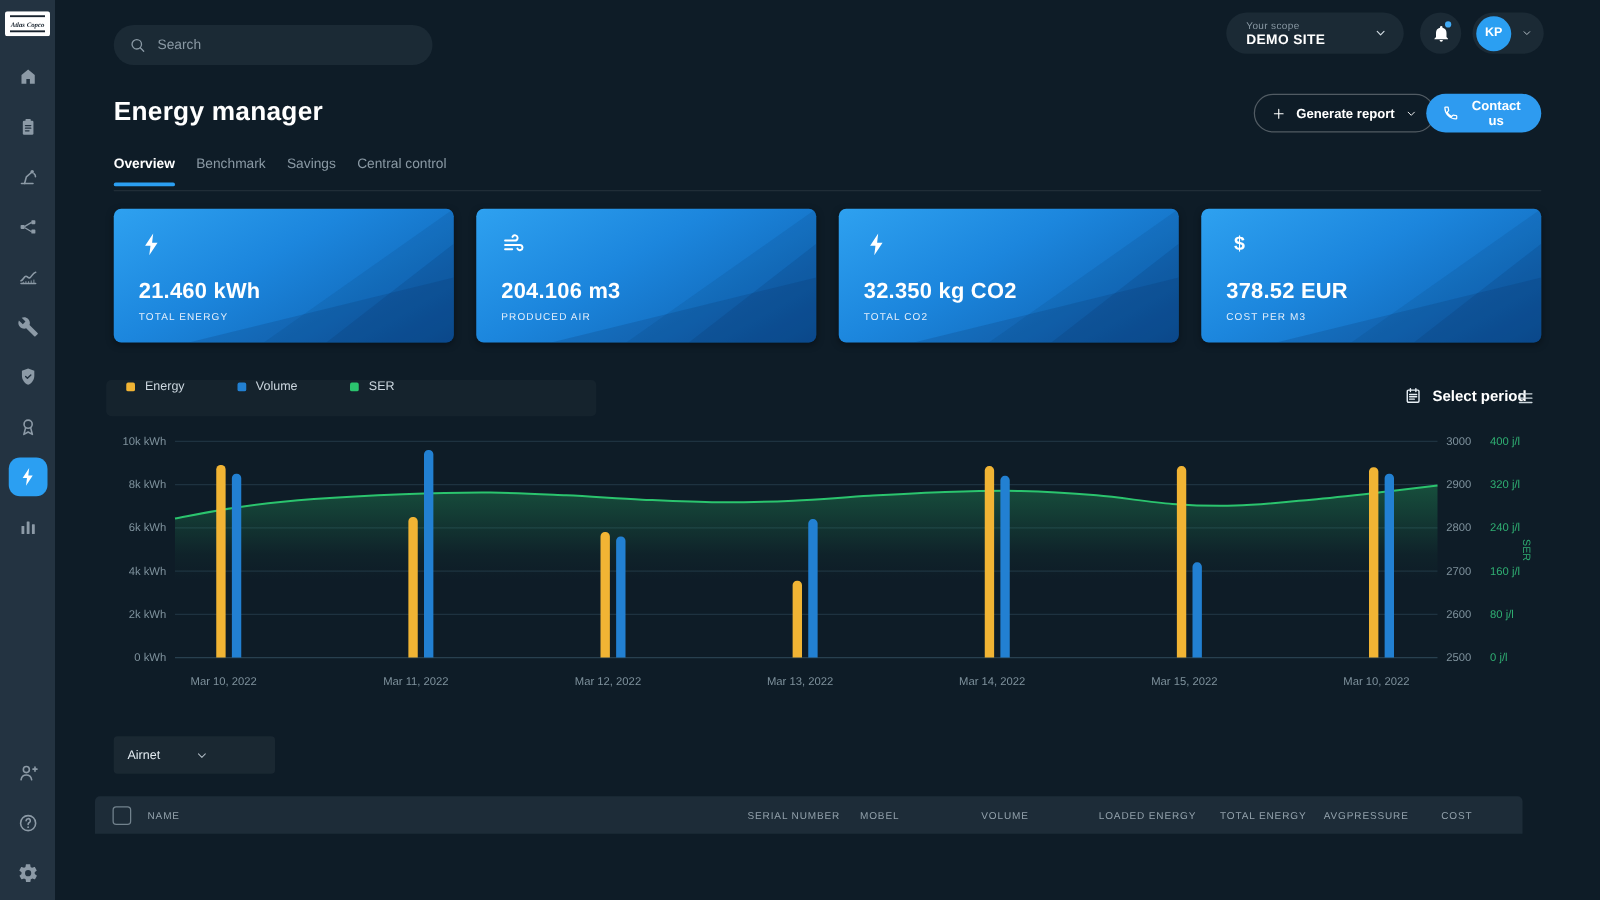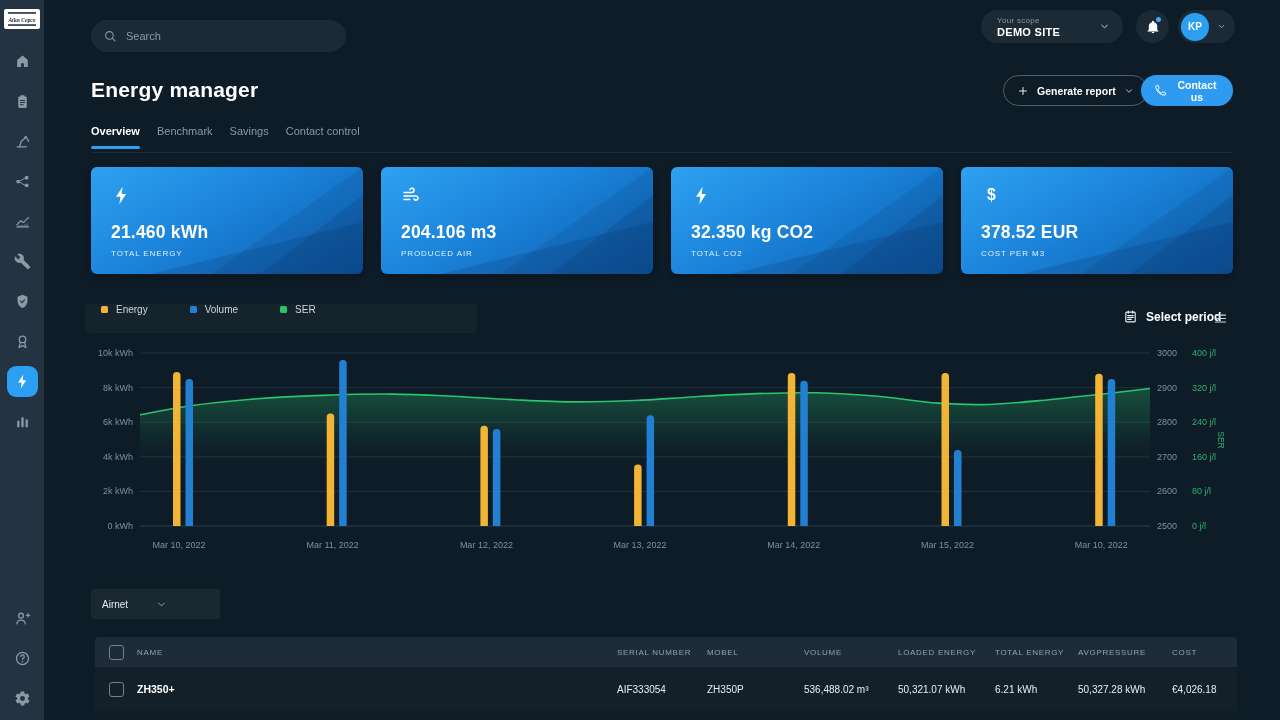--- a/index.html
+++ b/index.html
@@ -67,21 +67,21 @@
   #period .ic { width:15px; height:15px; color:#e8f0f6; }
   #period span { font-size:12px; font-weight:bold; }
   #chart-menu { position:absolute; left:1211px; top:311px; width:19px; height:15px; cursor:pointer; color:#cfd9e0; }
   #chart-menu .ic { width:19px; height:15px; }
   
   #chart { position:absolute; left:85px; top:345px; width:1150px; height:215px; }
   
   #airnet { position:absolute; left:91px; top:589px; width:129px; height:30px; background:#1a2832; border-radius:3px; display:flex; align-items:center; padding:0 11px; cursor:pointer; }
   #airnet span { font-size:10px; color:#e3ebf1; flex:1; }
   #airnet .ic { width:11px; height:11px; color:#aeb9c2; }
-  #table { position:absolute; left:95px; top:637px; width:1142px; }
+  #table { position:absolute; left:76px; top:637px; width:1142px; }
   .t-header { display:grid; grid-template-columns:42px 480px 90px 97px 94px 97px 83px 94px 1fr; height:30px; align-items:center; background:#1d2c38; border-radius:4px 4px 0 0; }
   .t-row { display:grid; grid-template-columns:42px 480px 90px 97px 94px 97px 83px 94px 1fr; height:44px; align-items:center; background:#132029; cursor:pointer; }
   .th { font-size:8px; letter-spacing:.7px; color:#93a2ac; }
   .td { font-size:10px; color:#e6edf2; }
   .td.name { font-weight:bold; font-size:10.5px; color:#fff; }
   .cb-wrap { display:flex; justify-content:center; }
   .checkbox { width:15px; height:15px; border:1.5px solid #72828d; border-radius:3px; background:transparent; cursor:pointer; }
 </style>
 </head>
 <body>
@@ -276,21 +276,21 @@
           <path d="M6.8 10.6a15 15 0 0 0 6.6 6.6l2.1-2.1c.3-.3.7-.4 1-.2 1.1.4 2.3.6 3.5.6.6 0 1 .4 1 1v3c0 .6-.4 1-1 1C11 20.5 3.5 13 3.5 4c0-.6.4-1 1-1h3c.6 0 1 .4 1 1 0 1.2.2 2.4.6 3.5.1.3 0 .7-.2 1z"></path>
         </svg>
       </span>
     <span>Contact us</span>
   </button>
 
   <div id="tabs">
       <div class="tab active">Overview</div>
       <div class="tab">Benchmark</div>
       <div class="tab">Savings</div>
-      <div class="tab">Contact control</div>
+      <div class="tab">Central control</div>
     </div>
   <div id="tab-divider"></div>
 
   <div id="cards">
       <div class="card"><svg class="card-art" viewBox="0 0 272 107" preserveAspectRatio="none">
           <polygon points="120,107 272,0 272,107" fill="rgba(8,35,75,0.10)"></polygon>
           <polygon points="170,107 272,28 272,107" fill="rgba(8,35,75,0.14)"></polygon>
           <polygon points="60,107 272,55 272,107" fill="rgba(10,45,95,0.18)"></polygon>
         </svg><span><svg class="ic" viewBox="0 0 24 24">
             <path class="f" d="M13.2 2 5.8 13.3h4.9L9.6 22l7.6-11.6h-5z"></path>
@@ -425,28 +425,15 @@
         </div>
         <div class="th">NAME</div>
         <div class="th">SERIAL NUMBER</div>
         <div class="th">MOBEL</div>
         <div class="th">VOLUME</div>
         <div class="th">LOADED ENERGY</div>
         <div class="th">TOTAL ENERGY</div>
         <div class="th">AVGPRESSURE</div>
         <div class="th">COST</div>
       </div>
-      <div class="t-row">
-        <div class="cb-wrap">
-          <div class="checkbox"></div>
-        </div>
-        <div class="td name">ZH350+</div>
-        <div class="td">AIF333054</div>
-        <div class="td">ZH350P</div>
-        <div class="td">536,488.02 m³</div>
-        <div class="td">50,321.07 kWh</div>
-        <div class="td">6.21 kWh</div>
-        <div class="td">50,327.28 kWh</div>
-        <div class="td">€4,026.18</div>
-      </div>
     </div>
 
 </div>
 
 </body></html>

